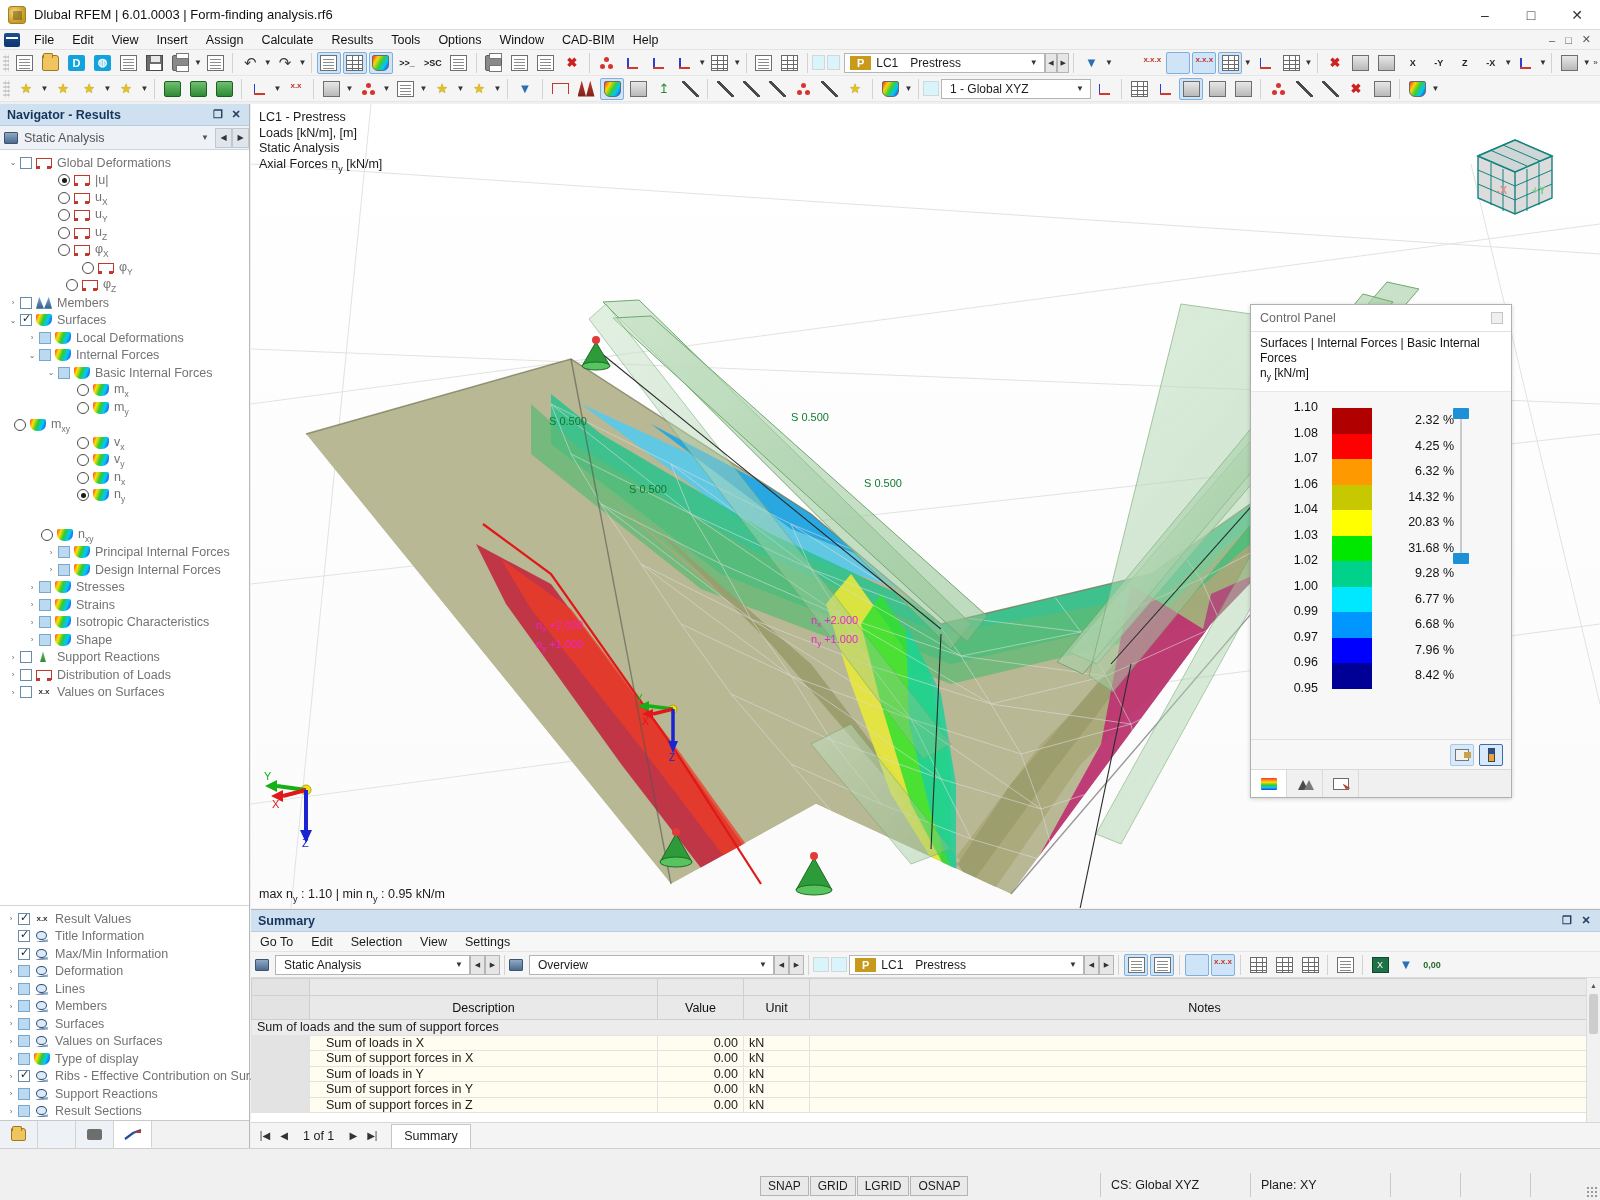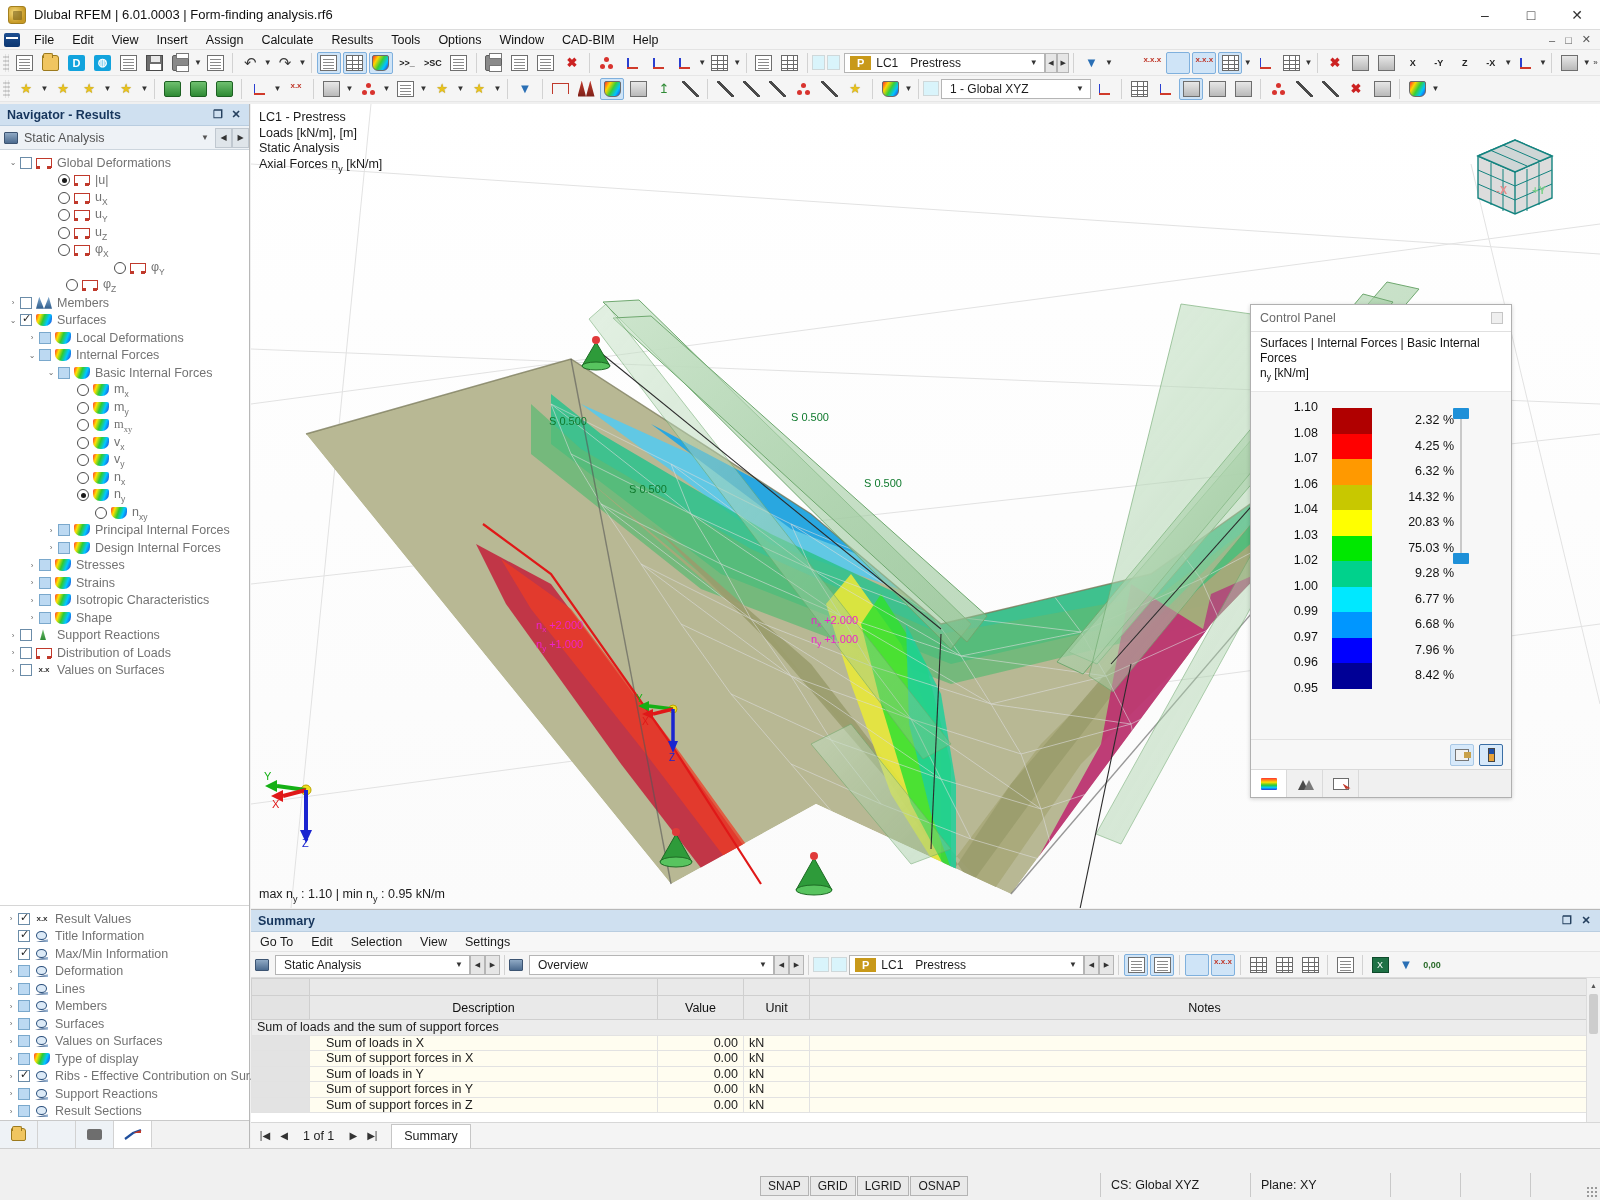--- a/index.html
+++ b/index.html
@@ -689,21 +689,21 @@
           <span class="tradio"></span>
           <span class="ticon ic-def"></span>
           <span class="tlabel">u<sub>Z</sub></span>
         </div>
         <div class="trow" style="padding-left: 44px;">
           <span class="twist"></span>
           <span class="tradio"></span>
           <span class="ticon ic-def"></span>
           <span class="tlabel">φ<sub>X</sub></span>
         </div>
-        <div class="trow" style="padding-left: 68px; margin-left: 32px;">
+        <div class="trow" style="padding-left: 68px;">
           <span class="twist"></span>
           <span class="tradio"></span>
           <span class="ticon ic-def"></span>
           <span class="tlabel">φ<sub>Y</sub></span>
         </div>
         <div class="trow" style="padding-left: 52px;">
           <span class="twist"></span>
           <span class="tradio"></span>
           <span class="ticon ic-def"></span>
           <span class="tlabel">φ<sub>Z</sub></span>
@@ -743,21 +743,21 @@
           <span class="tradio"></span>
           <span class="ticon ic-surf"></span>
           <span class="tlabel">m<sub>x</sub></span>
         </div>
         <div class="trow" style="padding-left: 63px;">
           <span class="twist"></span>
           <span class="tradio"></span>
           <span class="ticon ic-surf"></span>
           <span class="tlabel">m<sub>y</sub></span>
         </div>
-        <div class="trow" style="padding-left: 63px; font-family: Liberation Serif, serif;">
+        <div class="trow" style="">
           <span class="twist"></span>
           <span class="tradio"></span>
           <span class="ticon ic-surf"></span>
           <span class="tlabel">m<sub>xy</sub></span>
         </div>
         <div class="trow" style="padding-left: 63px;">
           <span class="twist"></span>
           <span class="tradio"></span>
           <span class="ticon ic-surf"></span>
           <span class="tlabel">v<sub>x</sub></span>
@@ -773,21 +773,21 @@
           <span class="tradio"></span>
           <span class="ticon ic-surf"></span>
           <span class="tlabel">n<sub>x</sub></span>
         </div>
         <div class="trow" style="padding-left: 63px;">
           <span class="twist"></span>
           <span class="tradio sel"></span>
           <span class="ticon ic-surf"></span>
           <span class="tlabel">n<sub>y</sub></span>
         </div>
-        <div class="trow" style="padding-left: 81px;">
+        <div class="trow" style="padding-left: 27px; margin-top: 22px;">
           <span class="twist"></span>
           <span class="tradio"></span>
           <span class="ticon ic-surf"></span>
           <span class="tlabel">n<sub>xy</sub></span>
         </div>
         <div class="trow" style="padding-left: 44px;">
           <span class="twist">›</span>
           <span class="tcheck blue"></span>
           <span class="ticon ic-surf"></span>
           <span class="tlabel">Principal Internal Forces</span>
@@ -1167,21 +1167,21 @@
             <div class="cp-pct">14.32 %</div>
           </div>
           <div class="cp-row">
             <div class="cp-val">1.04</div>
             <div class="cp-swatch" style="background: rgb(255, 255, 0);"></div>
             <div class="cp-pct">20.83 %</div>
           </div>
           <div class="cp-row">
             <div class="cp-val">1.03</div>
             <div class="cp-swatch" style="background: rgb(0, 232, 0);"></div>
-            <div class="cp-pct">75.03 %</div>
+            <div class="cp-pct">31.68 %</div>
           </div>
           <div class="cp-row">
             <div class="cp-val">1.02</div>
             <div class="cp-swatch" style="background: rgb(0, 210, 140);"></div>
             <div class="cp-pct">9.28 %</div>
           </div>
           <div class="cp-row">
             <div class="cp-val">1.00</div>
             <div class="cp-swatch" style="background: rgb(0, 232, 255);"></div>
             <div class="cp-pct">6.77 %</div>

